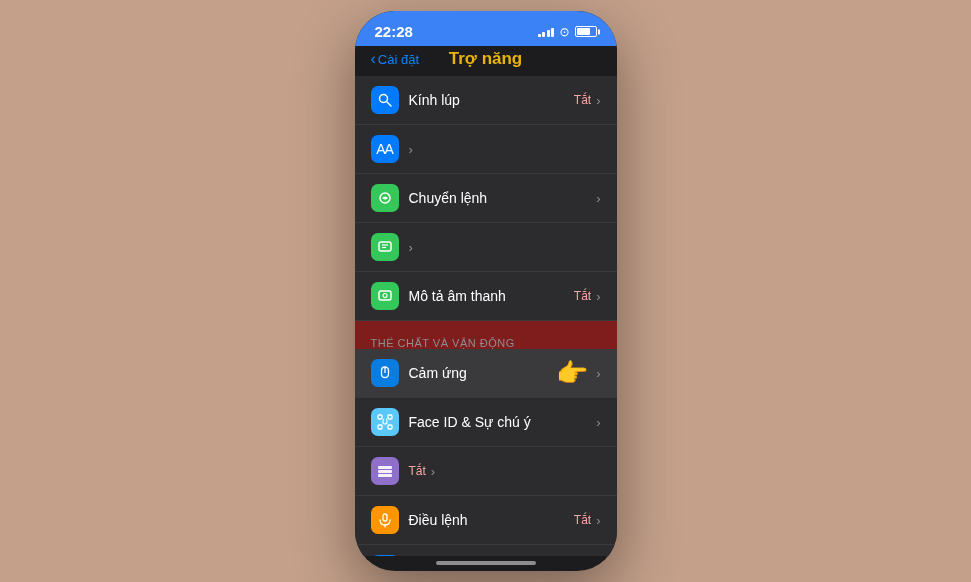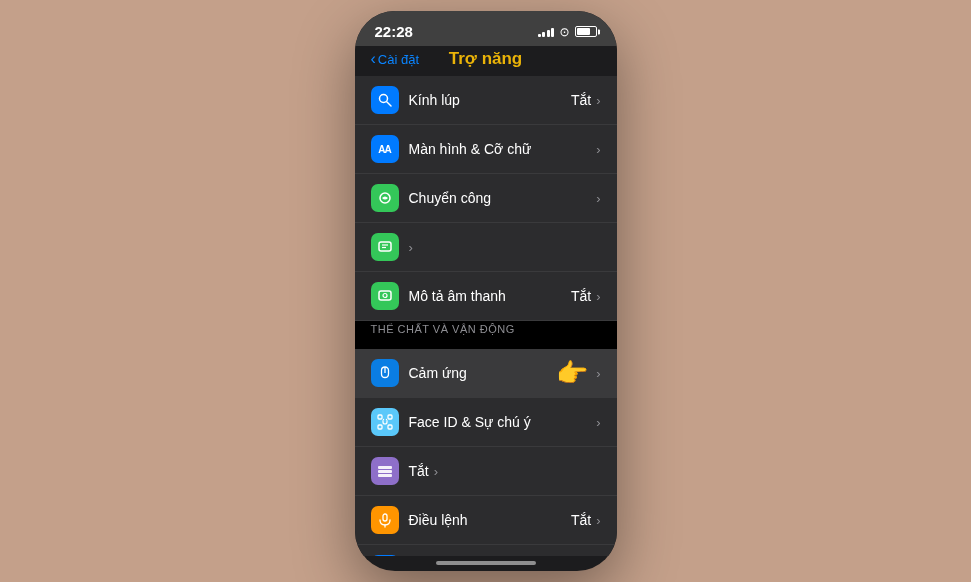--- a/index.html
+++ b/index.html
@@ -18,21 +18,21 @@
       background: #1c1c1e;
       border-radius: 40px;
       overflow: hidden;
       position: relative;
       box-shadow: 0 20px 60px rgba(0,0,0,0.4);
     }
     .status-bar {
       display: flex;
       justify-content: space-between;
       padding: 12px 20px 6px;
-      background: #404040;
+      background: #3b82f6;
     }
     .status-time {
       font-size: 15px;
       font-weight: 600;
       color: white;
     }
     .status-icons {
       display: flex;
       align-items: center;
       gap: 5px;
@@ -131,34 +131,34 @@
       justify-content: center;
       font-size: 15px;
       flex-shrink: 0;
     }
     .item-label {
       flex: 1;
       color: white;
       font-size: 14px;
     }
     .item-value {
-      color: #ffffff;
-      font-size: 14px;
+      color: #fca5a5;
+      font-size: 12px;
       margin-right: 5px;
     }
     .chevron-right {
       color: #8e8e93;
       font-size: 13px;
     }
     .section-divider {
       height: 28px;
-      background: #000000;
+      background: #7f1d1d;
       display: flex;
       align-items: flex-end;
-      padding: 0 16px 14px;
+      padding: 0 16px 0;
     }
     .section-title {
       color: #8e8e93;
       font-size: 11px;
       font-weight: 400;
       letter-spacing: 0.5px;
       text-transform: uppercase;
     }
     .bottom-indicator {
       position: absolute;
@@ -218,32 +218,31 @@
           <svg width="16" height="16" viewBox="0 0 16 16" fill="white">
             <circle cx="6.5" cy="6.5" r="4" stroke="white" stroke-width="1.5" fill="none"></circle>
             <line x1="10" y1="10" x2="14" y2="14" stroke="white" stroke-width="1.5" stroke-linecap="round"></line>
           </svg>
         </div>
         <span class="item-label">Kính lúp</span>
         <span class="item-value">Tắt</span>
         <span class="chevron-right">›</span>
       </div>
       <div class="settings-item">
-        <div class="item-icon icon-aa" style="font-size:10px; font-weight:bold; color:white; letter-spacing:-1px;">AA</div>
-        <span class="item-label">Màn hình &amp; Cỡ chữ</span>
+        <div class="item-icon icon-aa" style="font-size:14px; font-weight:normal; color:white; letter-spacing:-1px;">AA</div>
         <span class="chevron-right">›</span>
       </div>
       <div class="settings-item">
         <div class="item-icon icon-move" style="color:white; font-size:16px;">
           <svg width="16" height="16" viewBox="0 0 16 16" fill="none">
             <circle cx="8" cy="8" r="5" stroke="white" stroke-width="1.5" fill="none"></circle>
             <path d="M5 8 Q8 5 11 8 Q8 11 5 8Z" fill="white"></path>
           </svg>
         </div>
-        <span class="item-label">Chuyển công</span>
+        <span class="item-label">Chuyển lệnh</span>
         <span class="chevron-right">›</span>
       </div>
       <div class="settings-item">
         <div class="item-icon icon-speech">
           <svg width="16" height="16" viewBox="0 0 16 16" fill="none">
             <rect x="2" y="3" width="12" height="9" rx="2" stroke="white" stroke-width="1.5" fill="none"></rect>
             <line x1="5" y1="6" x2="11" y2="6" stroke="white" stroke-width="1.2"></line>
             <line x1="5" y1="8.5" x2="9" y2="8.5" stroke="white" stroke-width="1.2"></line>
           </svg>
         </div>

